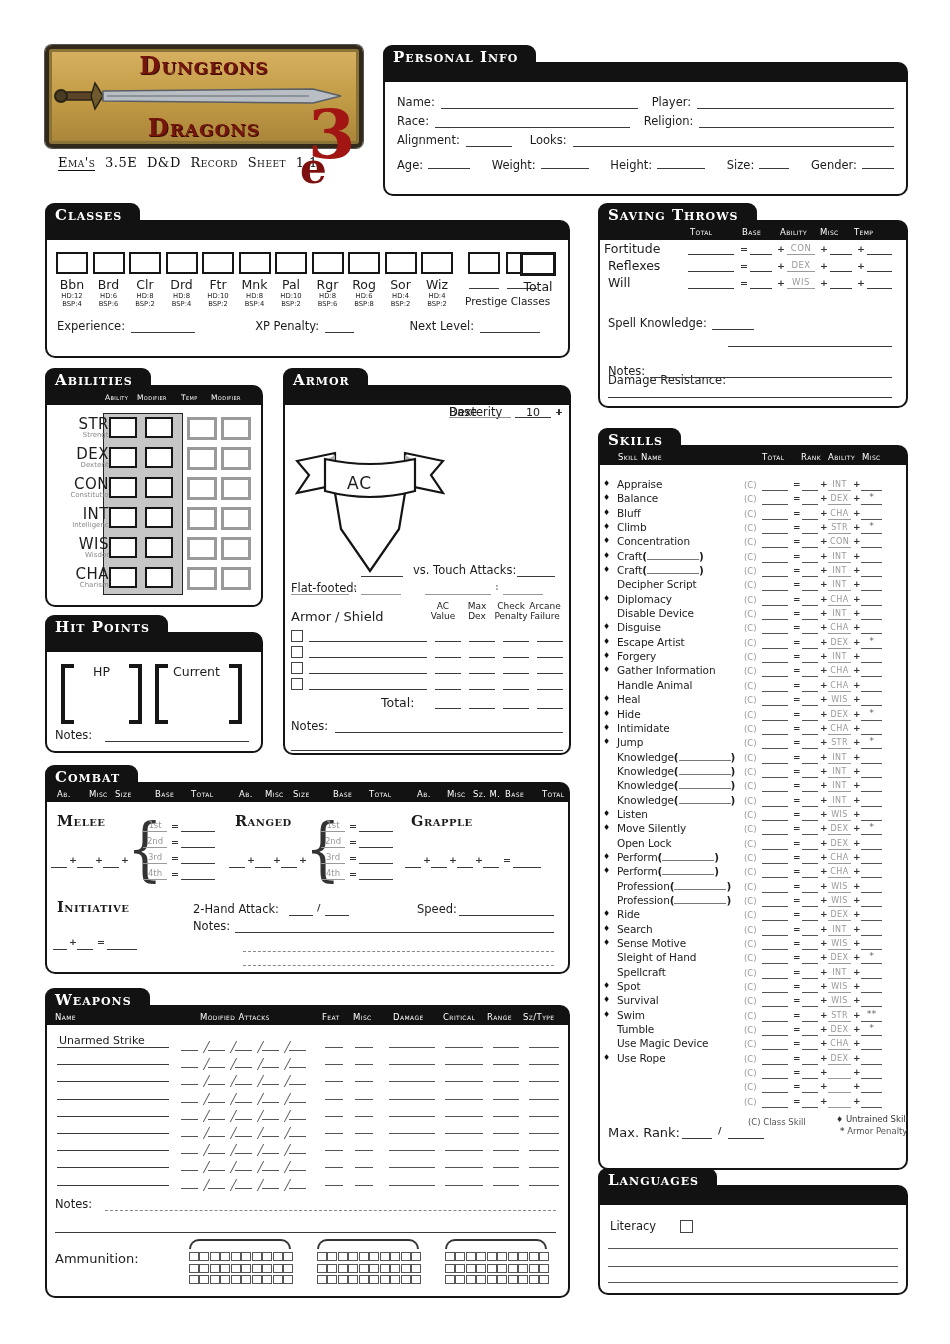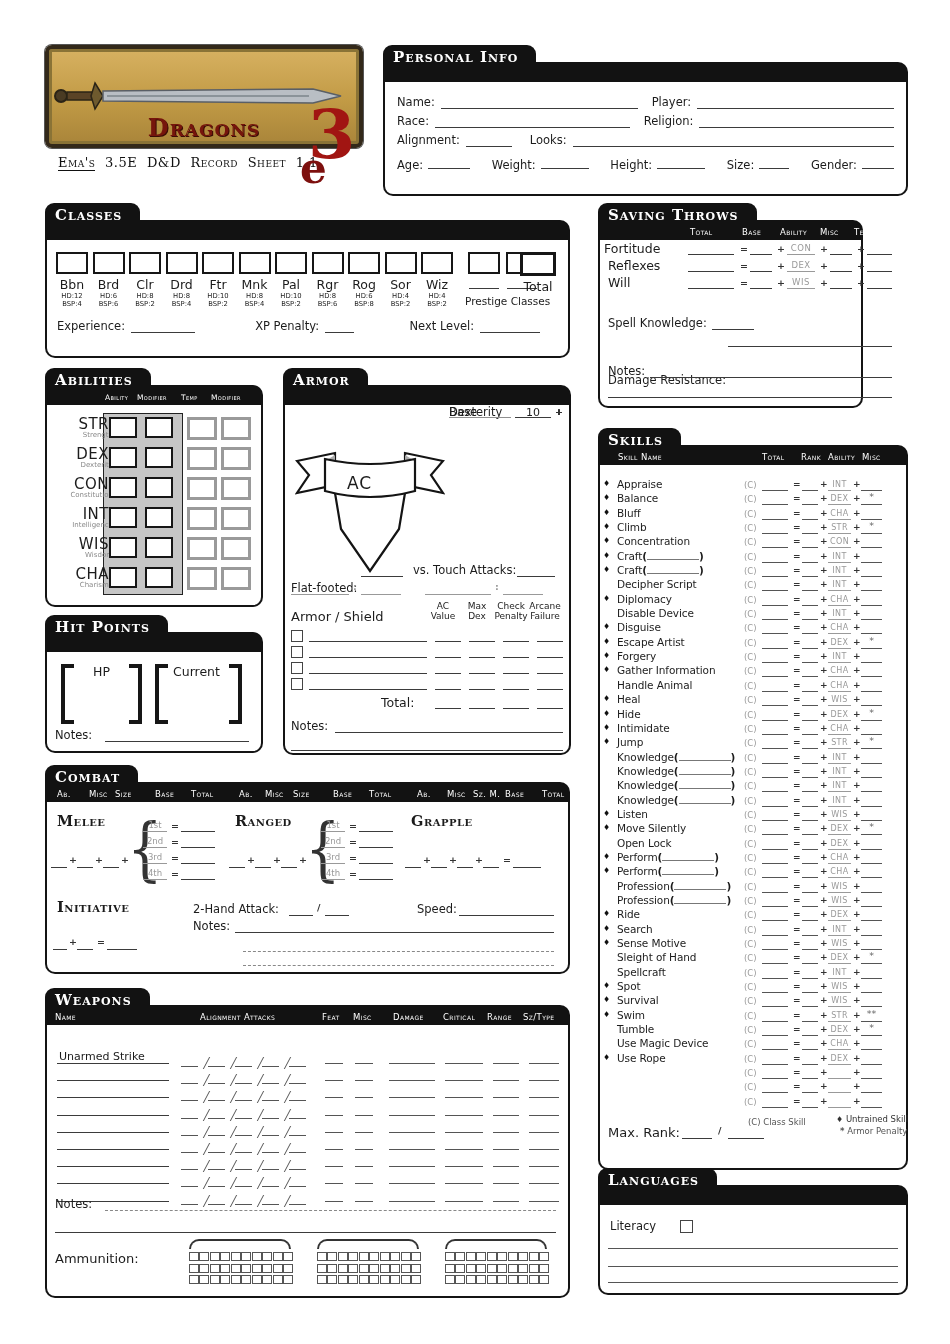--- a/index.html
+++ b/index.html
@@ -129,20 +129,21 @@
   .legend{position:absolute;font-size:8.5px;color:#555;white-space:nowrap;}
   
   .lang-line{position:absolute;left:8px;right:8px;height:1px;border-bottom:1.2px solid #555;}
 </style>
 </head>
 <body>
 
 <div class="page">
 
   <div class="plaque">
+    <div class="logo-word" style="top:2px;">Dungeons</div>
     <svg class="sword" width="296" height="34" viewBox="0 0 296 34">
       <circle cx="10" cy="17" r="6" fill="#4a3b23" stroke="#2b2416" stroke-width="2"></circle>
       <rect x="16" y="13" width="26" height="8" fill="#5a4326" stroke="#2b2416" stroke-width="1.5"></rect>
       <polygon points="44,4 52,17 44,30 40,17" fill="#6e5a2e" stroke="#2b2416" stroke-width="1.5"></polygon>
       <polygon points="52,12 262,10 290,17 262,24 52,22" fill="#b9bec4" stroke="#5a5f66" stroke-width="1.5"></polygon>
       <line x1="56" y1="17" x2="258" y2="17" stroke="#7d848b" stroke-width="1.5"></line>
     </svg>
     <div class="logo-word" style="bottom:2px;">Dragons</div>
   </div>
   <div class="tagline">
@@ -285,21 +286,21 @@
         <span class="lb">Experience:</span>
         <span class="iln" style="width:105px;margin-left:6px;"></span>
         <span class="lb" style="margin-left:60px;">XP Penalty:</span>
         <span class="iln" style="width:48px;margin-left:6px;"></span>
         <span class="lb" style="margin-left:55px;">Next Level:</span>
         <span class="iln" style="width:98px;margin-left:6px;"></span>
       </div>
     </div>
   </div>
 
-  <div class="panel" style="left:598px;top:203px;width:265px;">
+  <div class="panel" style="left:598px;top:203px;width:310px;">
     <div class="tab">Saving Throws</div>
     <div class="bar">
       <span class="bh" style="left:92px;">Total</span>
       <span class="bh" style="left:144px;">Base</span>
       <span class="bh" style="left:182px;">Ability</span>
       <span class="bh" style="left:222px;">Misc</span>
       <span class="bh" style="left:256px;">Temp</span>
     </div>
     <div class="bodyp" style="height:166px;">
       <div>
@@ -684,30 +685,30 @@
       <span class="ln" style="left:188px;top:119px;width:319px;"></span>
       <span class="ln dashed" style="left:196px;top:138px;width:311px;"></span>
       <span class="ln dashed" style="left:196px;top:152px;width:311px;"></span>
     </div>
   </div>
 
   <div class="panel" style="left:45px;top:988px;width:525px;">
     <div class="tab">Weapons</div>
     <div class="bar">
       <span class="bh" style="left:10px;">Name</span>
-      <span class="bh" style="left:155px;">Alignment Attacks</span>
+      <span class="bh" style="left:155px;">Modified Attacks</span>
       <span class="bh" style="left:277px;">Feat</span>
       <span class="bh" style="left:308px;">Misc</span>
       <span class="bh" style="left:348px;">Damage</span>
       <span class="bh" style="left:398px;">Critical</span>
       <span class="bh" style="left:442px;">Range</span>
       <span class="bh" style="left:478px;">Sz/Type</span>
     </div>
     <div class="bodyp" style="height:271px;">
-      <div style="position:absolute;left:8px;top:24px;right:8px;">
+      <div style="position:absolute;left:8px;top:8px;right:8px;">
 
           <div class="wp-row">
             <span class="wname">
               <i>Unarmed Strike</i>
             </span>
             <span class="atk"><span><span class="wseg"></span><i class="wsl"></i><span class="wseg"></span><i class="wsl"></i><span class="wseg"></span><i class="wsl"></i><span class="wseg"></span><i class="wsl"></i></span><span class="wseg"></span></span>
             <span class="wp-sh" style="left:270px;width:18px;"></span>
             <span class="wp-sh" style="left:300px;width:18px;"></span>
             <span class="wp-sh" style="left:334px;width:46px;"></span>
             <span class="wp-sh" style="left:390px;width:38px;"></span>

